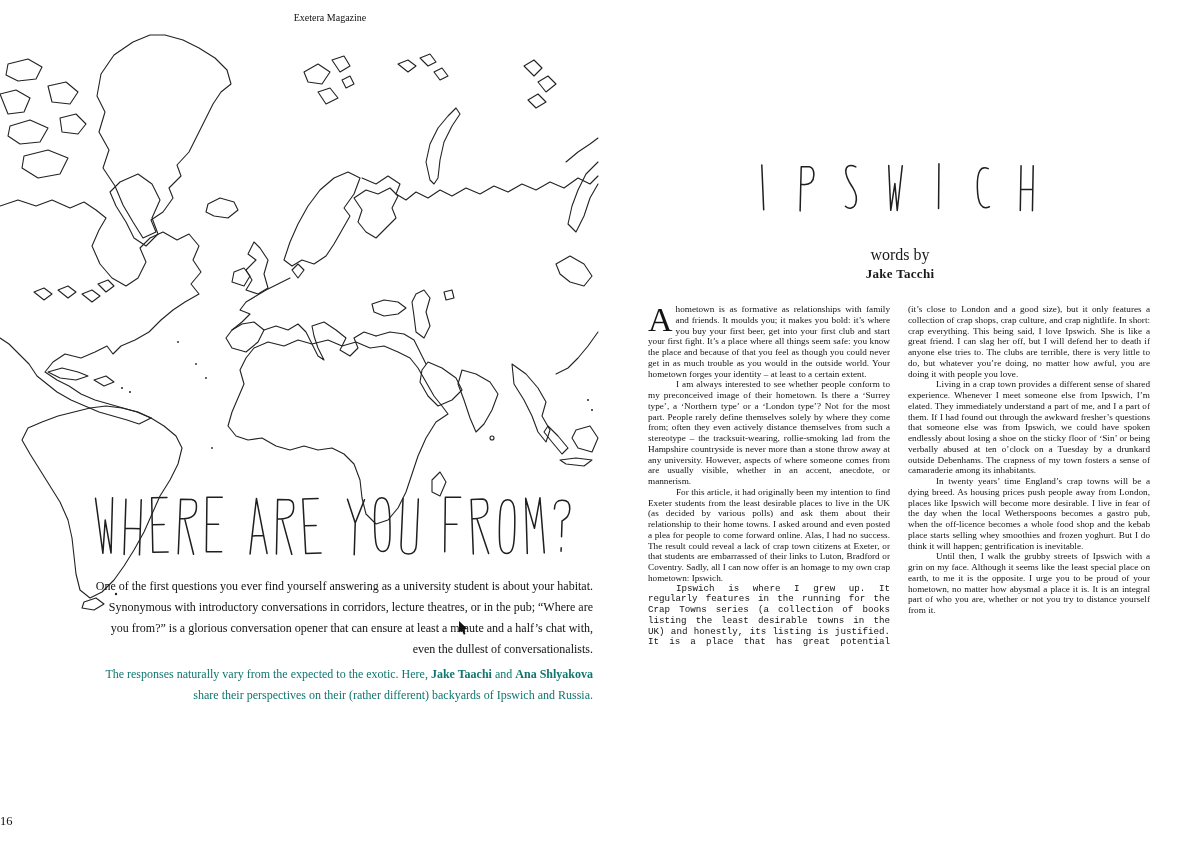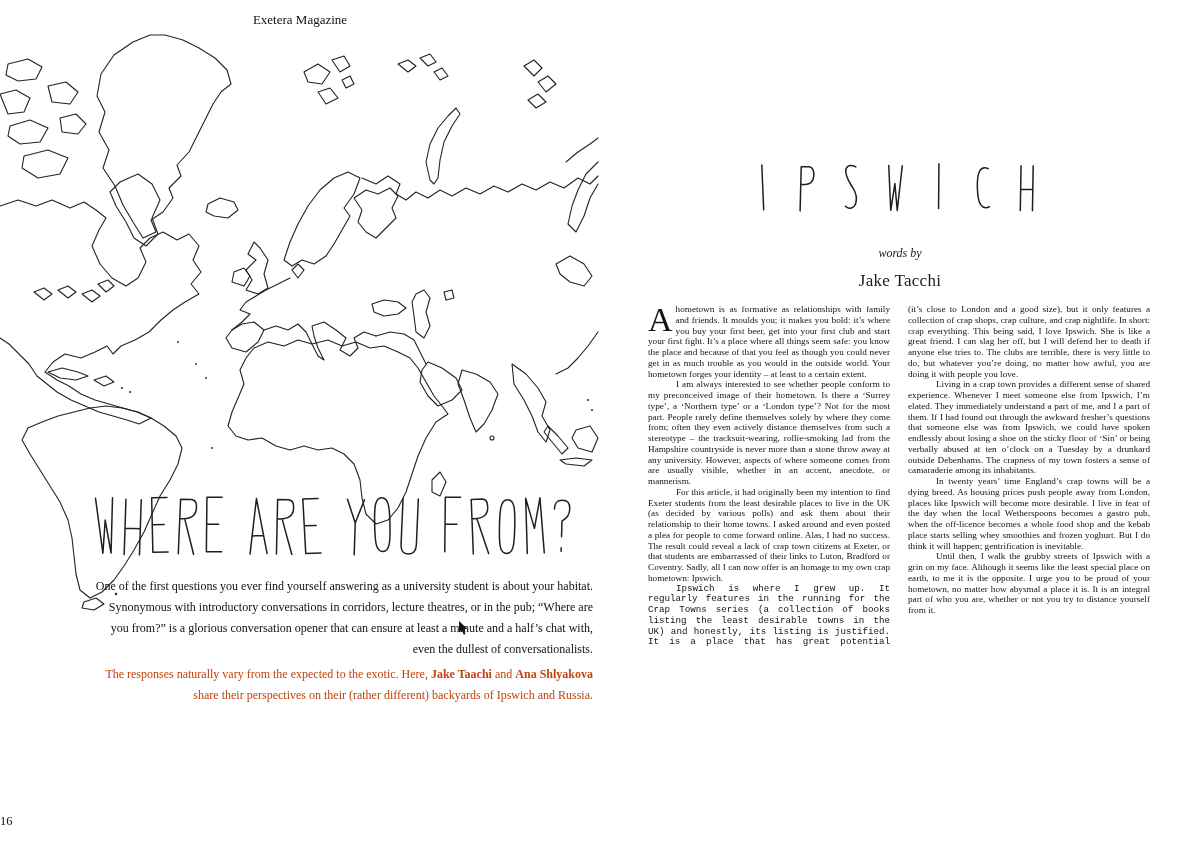--- a/index.html
+++ b/index.html
@@ -1,36 +1,36 @@
 <!DOCTYPE html>
 <html lang="en"><head>
 <meta charset="utf-8">
 <style>
   html,body{margin:0;padding:0;}
   body{width:1191px;height:842px;background:#ffffff;overflow:hidden;position:relative;
        font-family:"Liberation Serif", serif;color:#1a1a1a;}
   .abs{position:absolute;}
 
-  .mag-header{left:0;top:12px;width:600px;text-align:center;font-size:13px;color:#111;}
+  .mag-header{left:0;top:12px;width:600px;text-align:center;font-size:10px;color:#111;padding-left:30px;}
 
   .map-svg{left:0;top:0;width:600px;height:680px;}
   .map-svg path, .map-svg circle{fill:none;stroke:#222;stroke-width:1.1;stroke-linejoin:round;stroke-linecap:round;}
   .map-svg circle.dot{fill:#222;stroke:none;}
 
   .title-svg{overflow:visible;}
 
   .intro1{left:88px;top:576px;width:505px;text-align:right;font-size:12px;line-height:21px;color:#111;}
-  .intro2{left:78px;top:664px;width:515px;text-align:right;font-size:12px;line-height:21px;color:#c2410c;}
+  .intro2{left:78px;top:664px;width:515px;text-align:right;font-size:12px;line-height:21px;color:#0f766e;}
   .intro2 b{font-weight:bold;}
 
   .page-num{left:0;top:814px;width:600px;text-align:left;font-size:12.5px;color:#111;}
 
   .byline{left:750px;top:246px;width:300px;text-align:center;}
-  .byline .wordsby{font-style:italic;font-size:12px;}
-  .byline .author{font-weight:normal;font-size:17px;margin-top:10px;letter-spacing:0.3px;}
+  .byline .wordsby{font-size:16px;}
+  .byline .author{font-weight:bold;font-size:13px;margin-top:2px;letter-spacing:0.3px;}
 
   .article{left:648px;top:304px;width:502px;display:flex;gap:18px;}
   .col{width:242px;font-size:9.2px;line-height:10.75px;text-align:justify;color:#131313;}
   .col p{margin:0;text-indent:28px;}
   .col p:first-child{text-indent:0;}
   .col p.flush-last{text-align-last:justify;font-family:Liberation Mono, monospace;}
   .dropcap{float:left;font-size:34px;line-height:30px;padding:1px 3px 0 0;font-family:"Liberation Serif",serif;}
 
   .cursor{left:458px;top:621px;width:10px;height:15px;}
 </style>

